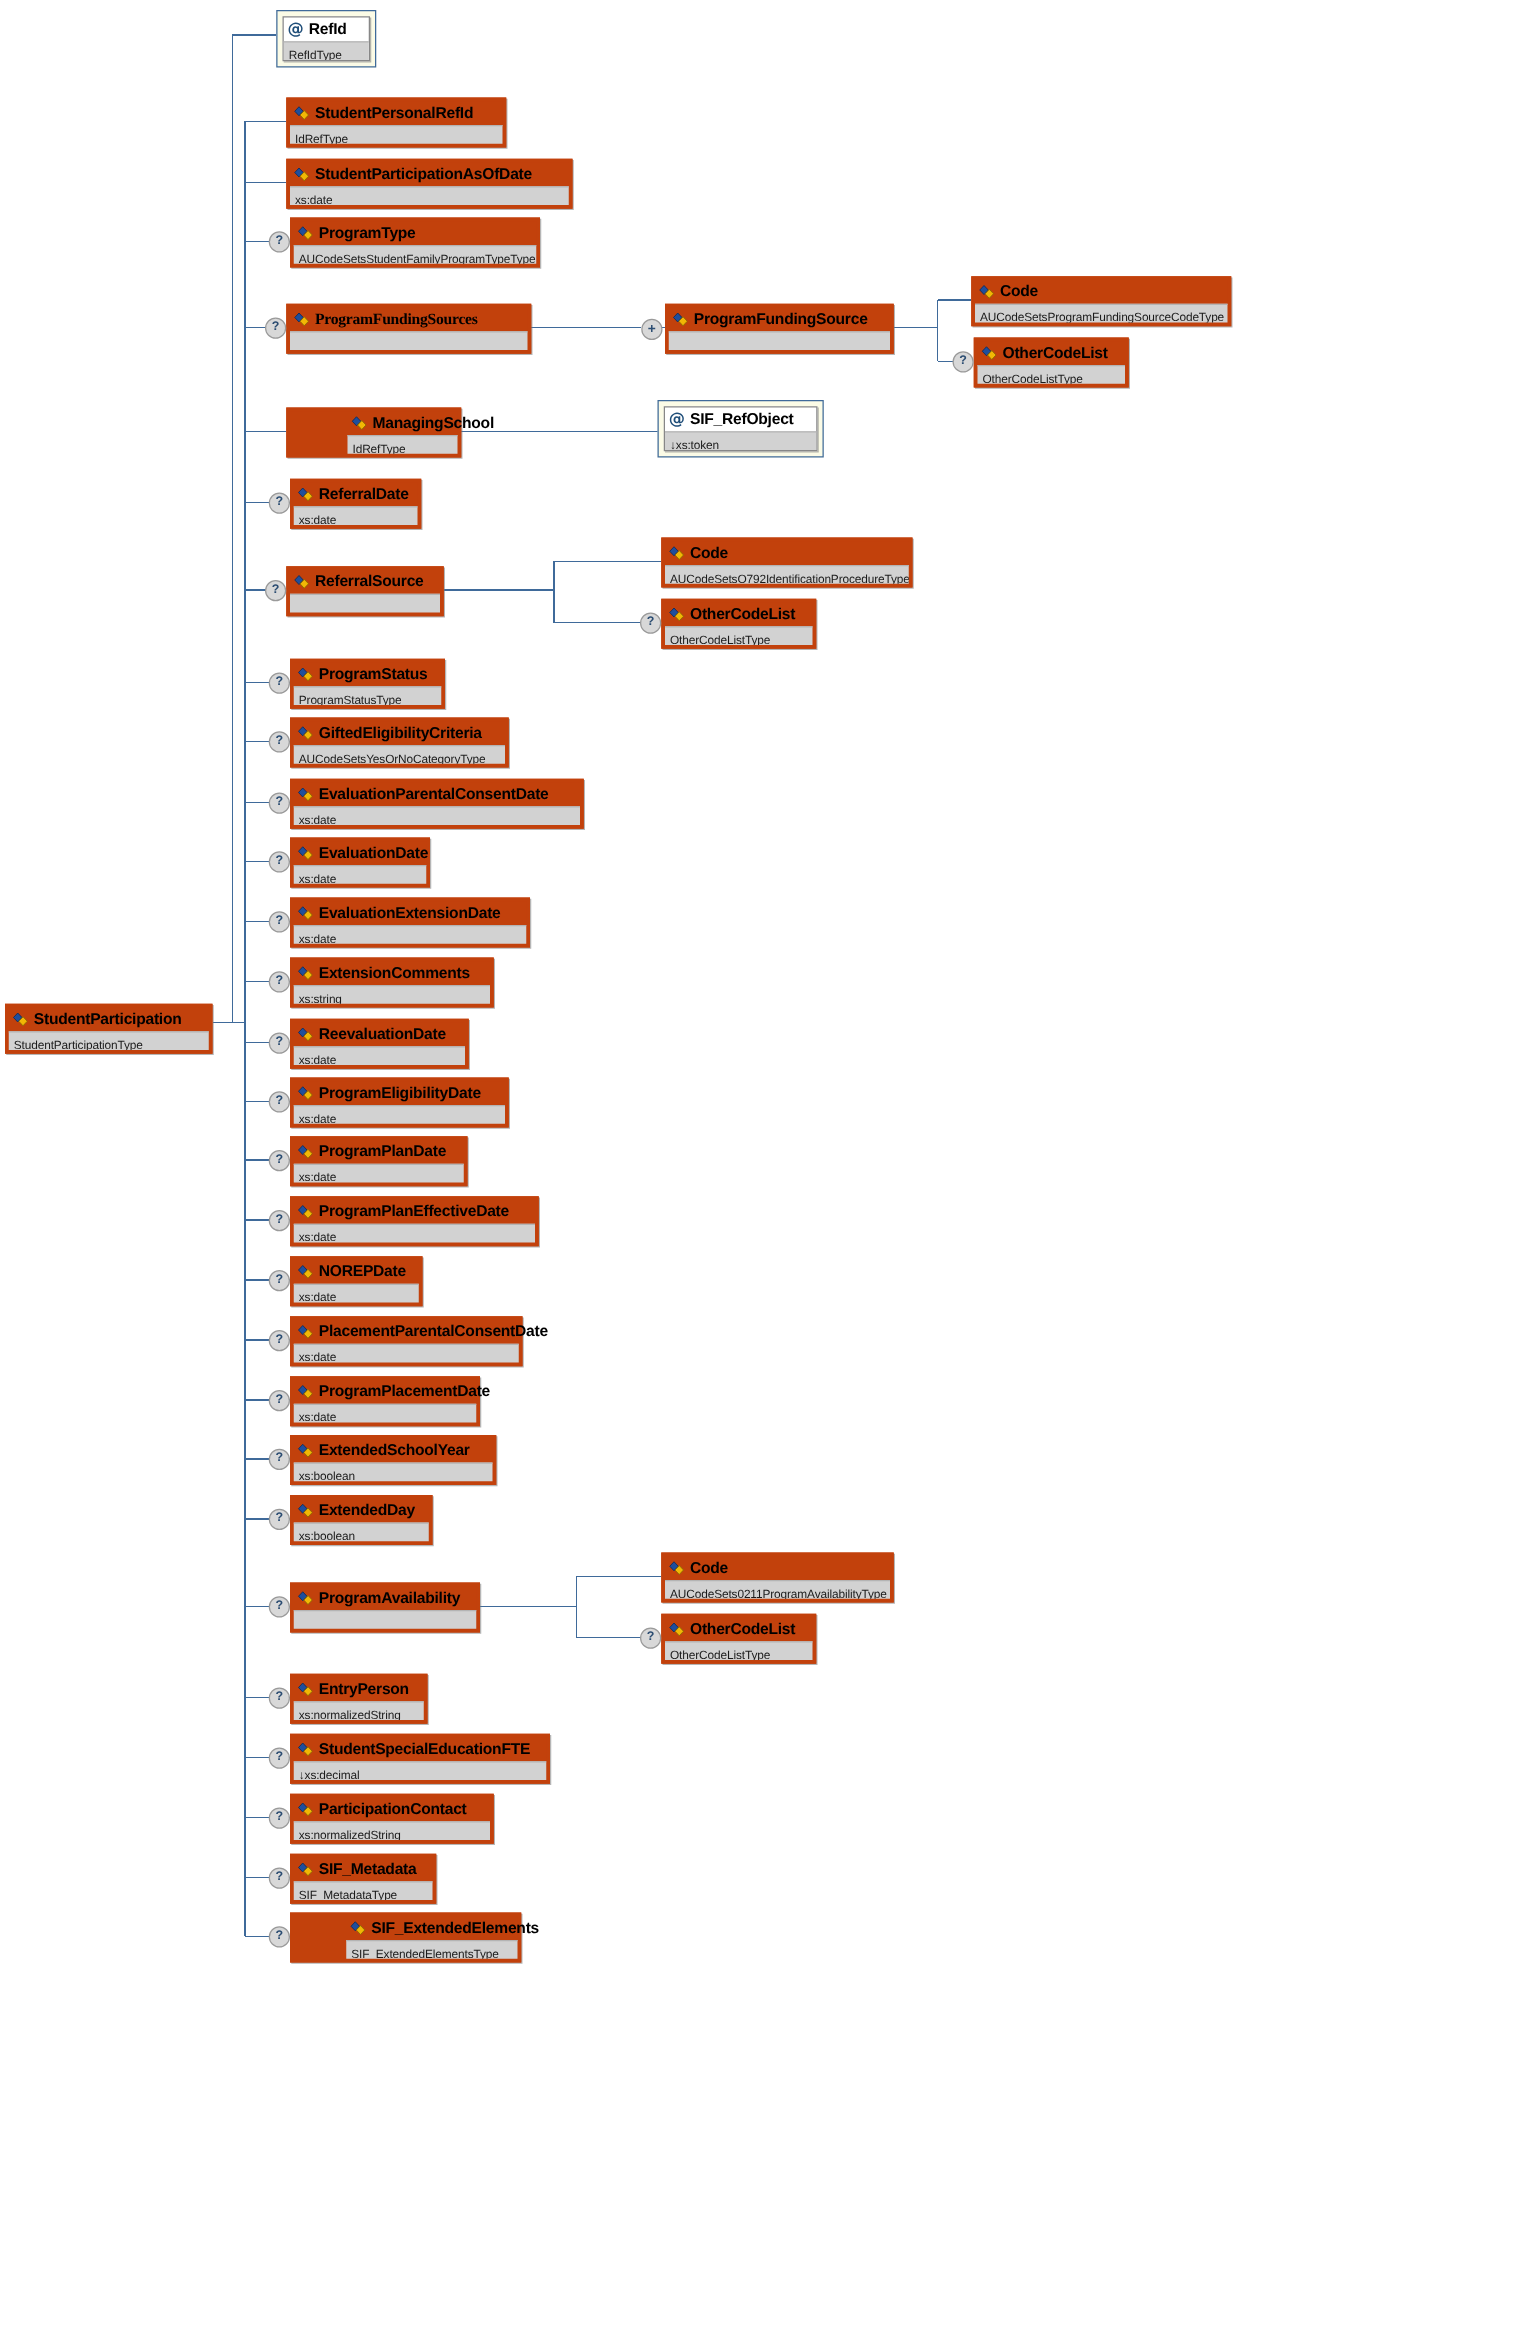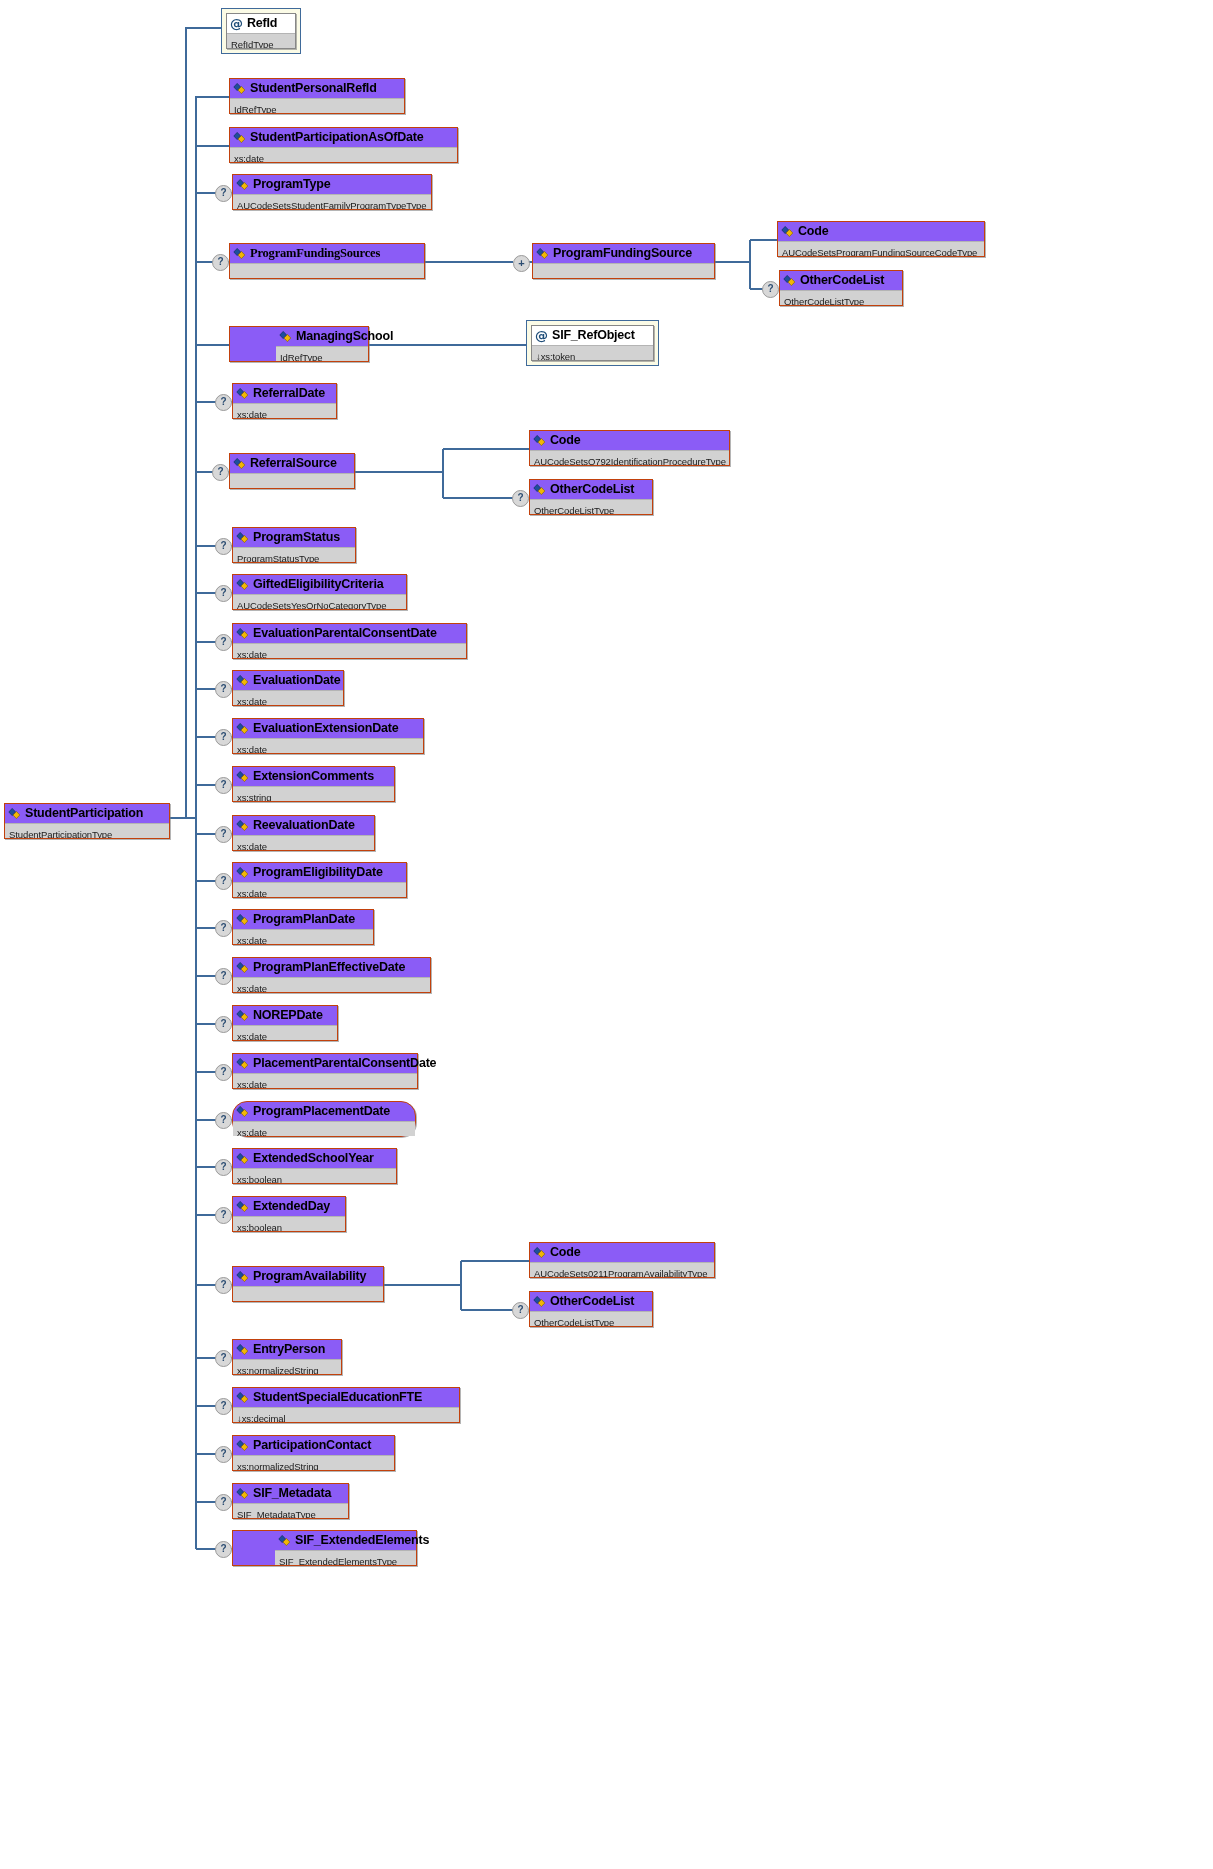--- a/index.html
+++ b/index.html
@@ -25,22 +25,22 @@
     left: 0; top: 0;
     width: 1213px;
     height: 1869px;
     pointer-events: none;
   }
 
   
   .node {
     position: absolute;
     box-sizing: border-box;
-    background: #8b5cf6;
-    border: 1px solid #c2410c;
+    background: #c2410c;
+    border: 3px solid #c2410c;
     box-shadow: 1px 1px 0 0 rgba(120,120,120,0.55);
   }
   .node .title {
     display: flex;
     align-items: center;
     height: 19px;
     padding: 0 5px 0 3px;
     white-space: nowrap;
   }
   .node .title .label {
@@ -578,21 +578,21 @@
               <polygon points="8.4,4.4 11.8,8.0 8.4,11.6 5.0,8.0" fill="#f2b705"></polygon>
               <polygon points="4.2,1.4 7.6,5.0 4.2,8.6 0.8,5.0" fill="none" stroke="#0d2d5e" stroke-width="0.7"></polygon>
               <polygon points="8.4,4.4 11.8,8.0 8.4,11.6 5.0,8.0" fill="none" stroke="#8a6a00" stroke-width="0.7"></polygon>
             </svg>
           </span>
           <span class="label">PlacementParentalConsentDate</span>
         </div>
         <div class="typebar"><span class="typetext">xs:date</span></div>
       </div>
       <div class="opt" style="left: 215px; top: 1064px;">?</div>
-      <div class="node" style="left: 232px; top: 1101px; width: 184px; border-radius: 15px;">
+      <div class="node" style="left: 232px; top: 1101px; width: 152px;">
         <div class="title">
           <span class="ico ico-elem">
             <svg width="13" height="13" viewBox="0 0 13 13">
               <polygon points="4.2,1.4 7.6,5.0 4.2,8.6 0.8,5.0" fill="#1f4e9c"></polygon>
               <polygon points="8.4,4.4 11.8,8.0 8.4,11.6 5.0,8.0" fill="#f2b705"></polygon>
               <polygon points="4.2,1.4 7.6,5.0 4.2,8.6 0.8,5.0" fill="none" stroke="#0d2d5e" stroke-width="0.7"></polygon>
               <polygon points="8.4,4.4 11.8,8.0 8.4,11.6 5.0,8.0" fill="none" stroke="#8a6a00" stroke-width="0.7"></polygon>
             </svg>
           </span>
           <span class="label">ProgramPlacementDate</span>
@@ -682,21 +682,21 @@
               <polygon points="8.4,4.4 11.8,8.0 8.4,11.6 5.0,8.0" fill="#f2b705"></polygon>
               <polygon points="4.2,1.4 7.6,5.0 4.2,8.6 0.8,5.0" fill="none" stroke="#0d2d5e" stroke-width="0.7"></polygon>
               <polygon points="8.4,4.4 11.8,8.0 8.4,11.6 5.0,8.0" fill="none" stroke="#8a6a00" stroke-width="0.7"></polygon>
             </svg>
           </span>
           <span class="label">EntryPerson</span>
         </div>
         <div class="typebar"><span class="typetext">xs:normalizedString</span></div>
       </div>
       <div class="opt" style="left: 215px; top: 1350px;">?</div>
-      <div class="node" style="left: 232px; top: 1387px; width: 228px;">
+      <div class="node" style="left: 232px; top: 1387px; width: 208px;">
         <div class="title">
           <span class="ico ico-elem">
             <svg width="13" height="13" viewBox="0 0 13 13">
               <polygon points="4.2,1.4 7.6,5.0 4.2,8.6 0.8,5.0" fill="#1f4e9c"></polygon>
               <polygon points="8.4,4.4 11.8,8.0 8.4,11.6 5.0,8.0" fill="#f2b705"></polygon>
               <polygon points="4.2,1.4 7.6,5.0 4.2,8.6 0.8,5.0" fill="none" stroke="#0d2d5e" stroke-width="0.7"></polygon>
               <polygon points="8.4,4.4 11.8,8.0 8.4,11.6 5.0,8.0" fill="none" stroke="#8a6a00" stroke-width="0.7"></polygon>
             </svg>
           </span>
           <span class="label">StudentSpecialEducationFTE</span>

